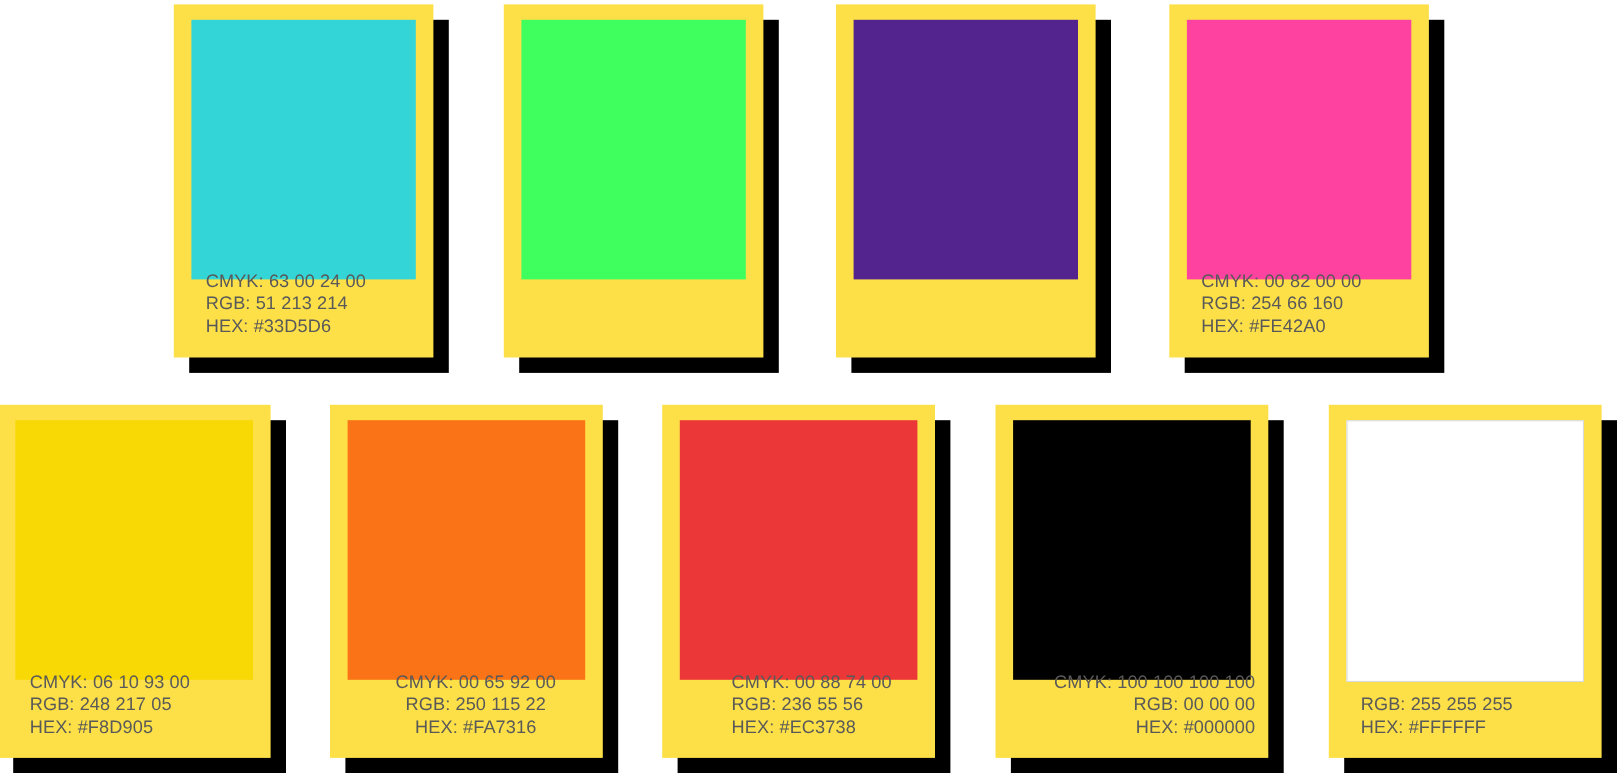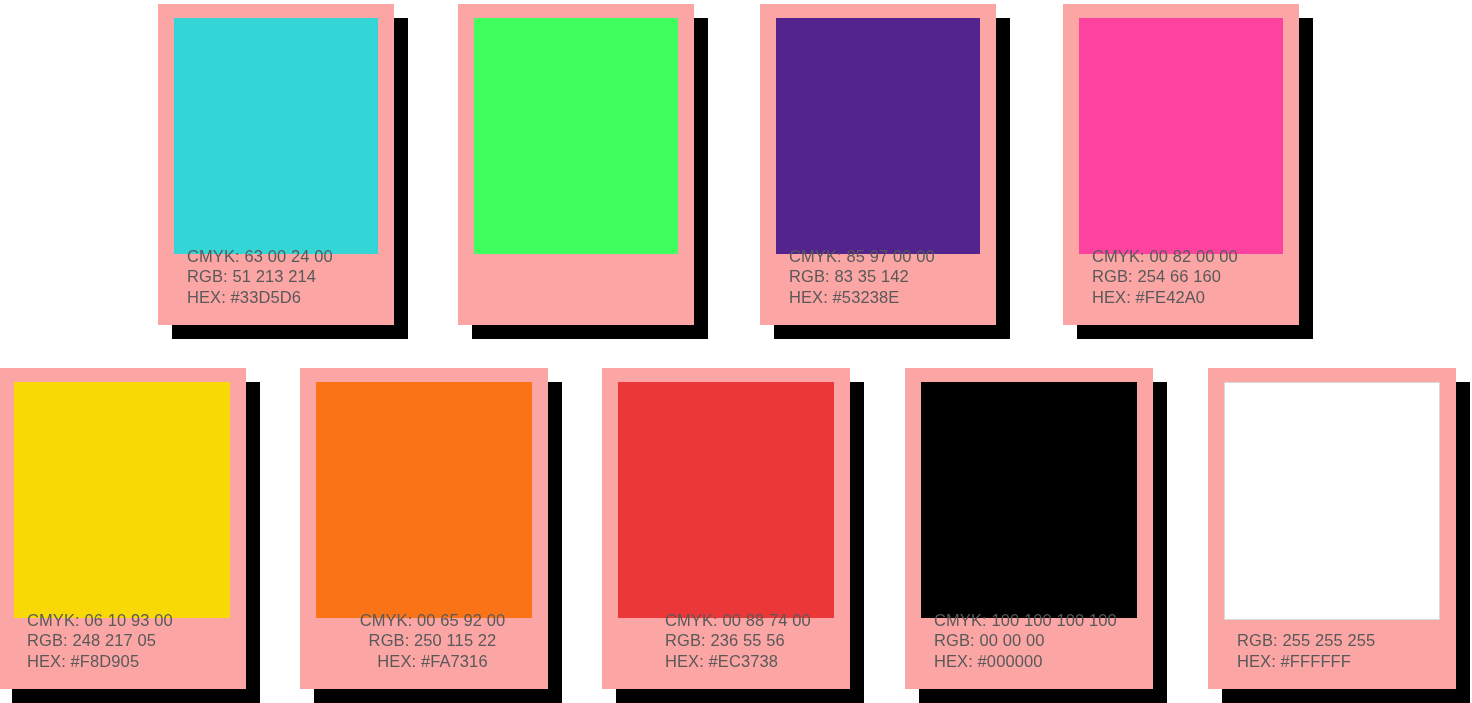--- a/index.html
+++ b/index.html
@@ -18,21 +18,21 @@
   #palette-board {
     position: absolute;
     left: 0; top: 0;
     width: 1472px;
     height: 703px;
   }
 
   
   .swatch-card {
     position: absolute;
-    background: #fca5a5;
+    background: #fde047;
     box-sizing: border-box;
     box-shadow: 14px 14px 0 0 #000000;
   }
 
   .swatch-chip {
     position: absolute;
     left: 16px;
     right: 16px;
     top: 14px;
   }
@@ -75,25 +75,20 @@
           <span class="meta-line">CMYK: 63 00 24 00</span>
           <span class="meta-line">RGB: 51 213 214</span>
           <span class="meta-line">HEX: #33D5D6</span>
         </div>
       </div>
       <div class="swatch-card" style="left: 458px; top: 4px; width: 236px; height: 321px; box-shadow: rgb(0, 0, 0) 14px 14px 0px 0px;">
         <div class="swatch-chip" style="background: rgb(63, 255, 95);"></div>
       </div>
       <div class="swatch-card" style="left: 760px; top: 4px; width: 236px; height: 321px; box-shadow: rgb(0, 0, 0) 14px 14px 0px 0px;">
         <div class="swatch-chip" style="background: rgb(83, 35, 142);"></div>
-        <div class="swatch-meta" style="color: rgb(89, 89, 89);">
-          <span class="meta-line">CMYK: 85 97 00 00</span>
-          <span class="meta-line">RGB: 83 35 142</span>
-          <span class="meta-line">HEX: #53238E</span>
-        </div>
       </div>
       <div class="swatch-card" style="left: 1063px; top: 4px; width: 236px; height: 321px; box-shadow: rgb(0, 0, 0) 14px 14px 0px 0px;">
         <div class="swatch-chip" style="background: rgb(254, 66, 160);"></div>
         <div class="swatch-meta" style="color: rgb(89, 89, 89);">
           <span class="meta-line">CMYK: 00 82 00 00</span>
           <span class="meta-line">RGB: 254 66 160</span>
           <span class="meta-line">HEX: #FE42A0</span>
         </div>
       </div>
     </div>
@@ -115,21 +110,21 @@
         </div>
       </div>
       <div class="swatch-card" style="left: 602px; top: 368px; width: 248px; height: 321px; box-shadow: rgb(0, 0, 0) 14px 14px 0px 0px;">
         <div class="swatch-chip" style="background: rgb(236, 55, 56);"></div>
         <div class="swatch-meta" style="color: rgb(89, 89, 89); margin-left: 34px;">
           <span class="meta-line">CMYK: 00 88 74 00</span>
           <span class="meta-line">RGB: 236 55 56</span>
           <span class="meta-line">HEX: #EC3738</span>
         </div>
       </div>
-      <div class="swatch-card" style="left: 905px; top: 368px; width: 248px; height: 321px; box-shadow: rgb(0, 0, 0) 14px 14px 0px 0px;">
+      <div class="swatch-card" style="left: 905px; top: 368px; width: 248px; height: 321px; box-shadow: rgb(0, 0, 0) 14px 14px 0px 0px; text-align: right;">
         <div class="swatch-chip" style="background: rgb(0, 0, 0);"></div>
         <div class="swatch-meta" style="color: rgb(89, 89, 89);">
           <span class="meta-line">CMYK: 100 100 100 100</span>
           <span class="meta-line">RGB: 00 00 00</span>
           <span class="meta-line">HEX: #000000</span>
         </div>
       </div>
       <div class="swatch-card" style="left: 1208px; top: 368px; width: 248px; height: 321px; box-shadow: rgb(0, 0, 0) 14px 14px 0px 0px;">
         <div class="swatch-chip bordered" style="background: rgb(255, 255, 255); border-color: rgb(217, 217, 217);"></div>
         <div class="swatch-meta" style="color: rgb(89, 89, 89);">

